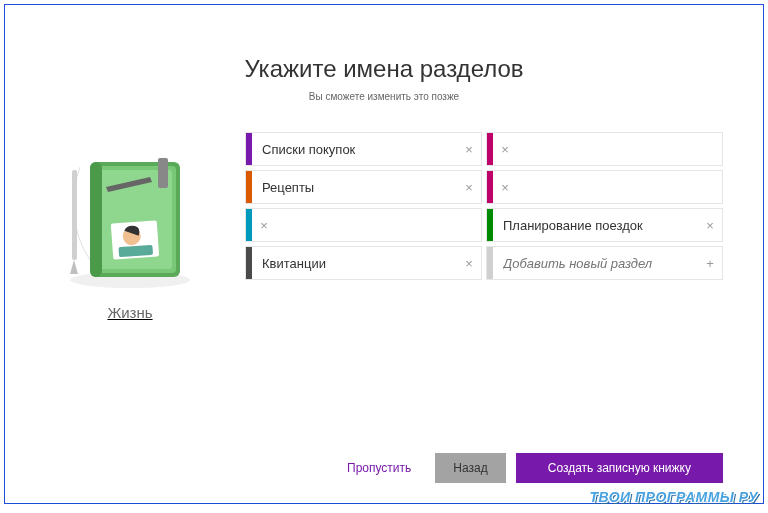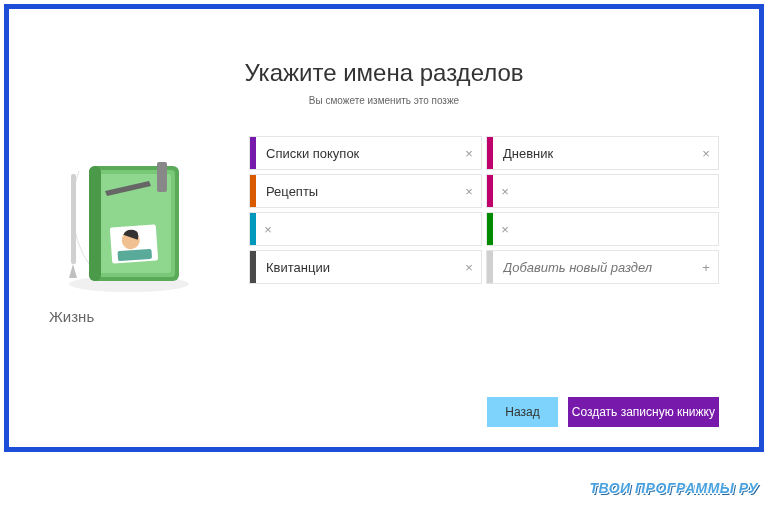--- a/index.html
+++ b/index.html
@@ -5,32 +5,32 @@
     * { box-sizing: border-box; margin: 0; padding: 0; }
     body {
       font-family: "Segoe UI", Tahoma, sans-serif;
       background: #fff;
       width: 768px;
       height: 513px;
       position: relative;
       overflow: hidden;
     }
     .window {
-      border: 5px solid #1d4ed8;
+      border: 1px solid #1d4ed8;
       margin: 4px;
-      height: 448px;
+      height: 500px;
       display: flex;
       flex-direction: column;
       padding: 50px 40px 20px;
     }
     .header { text-align: center; margin-bottom: 30px; }
     .title { font-size: 24px; font-weight: 400; color: #333; margin-bottom: 8px; }
     .subtitle { font-size: 10px; color: #666; }
     .content { display: flex; flex: 1; gap: 30px; align-items: flex-start; }
-    .illustration-col { width: 170px; text-align: left; }
+    .illustration-col { width: 170px; text-align: center; text-decoration: underline; }
     .notebook-svg { width: 160px; height: 160px; }
     .notebook-label { font-size: 15px; color: #666; margin-top: 8px; }
     .sections-grid {
       flex: 1;
       display: grid;
       grid-template-columns: 1fr 1fr;
       gap: 4px;
       align-content: start;
     }
     .section-input {
@@ -69,38 +69,38 @@
     }
     .btn-skip {
       color: #7719aa;
       font-size: 12px;
       background: none;
       border: none;
       padding: 8px 14px;
       cursor: pointer;
     }
     .btn-back {
-      background: #7dd3fc;
+      background: #a3a3a3;
       color: #333;
       font-size: 12px;
       border: none;
       padding: 8px 18px;
       cursor: pointer;
     }
     .btn-primary {
       background: #7719aa;
       color: #fff;
       font-size: 12px;
       border: none;
-      padding: 8px 4px;
+      padding: 8px 32px;
       cursor: pointer;
     }
     .watermark {
       position: absolute;
-      bottom: 17px;
+      bottom: 8px;
       right: 10px;
       font-size: 14px;
       font-weight: bold;
       font-style: italic;
       color: #4aa3e0;
       text-shadow: 1px 1px 0 #fff, -1px -1px 0 #fff, 1px -1px 0 #fff, -1px 1px 0 #fff, 2px 2px 0 #2a6aa0;
       letter-spacing: 0.5px;
     }
   </style>
 </head>
@@ -134,52 +134,53 @@
     </div>
 
     <div class="sections-grid" id="sections-grid">
         <div class="section-input">
           <div class="color-bar" style="background:#7719aa"></div>
           <input class="section-text" value="Списки покупок" style="">
           <button class="clear-btn">×</button>
         </div>
         <div class="section-input">
           <div class="color-bar" style="background:#c0006b"></div>
-          <input class="section-text" value="Дневник" style="">
           <button class="clear-btn">×</button>
         </div>
         <div class="section-input">
           <div class="color-bar" style="background:#d95a00"></div>
           <input class="section-text" value="Рецепты" style="">
           <button class="clear-btn">×</button>
         </div>
         <div class="section-input">
           <div class="color-bar" style="background:#c0006b"></div>
           <button class="clear-btn">×</button>
         </div>
         <div class="section-input">
           <div class="color-bar" style="background:#0099bc"></div>
           <button class="clear-btn">×</button>
         </div>
         <div class="section-input">
           <div class="color-bar" style="background:#008a00"></div>
+          <input class="section-text" value="Планирование поездок" style="">
           <button class="clear-btn">×</button>
         </div>
         <div class="section-input">
           <div class="color-bar" style="background:#4a4a4a"></div>
           <input class="section-text" value="Квитанции" style="">
           <button class="clear-btn">×</button>
         </div>
         <div class="section-input add">
           <div class="color-bar" style="background:#d0d0d0"></div>
           <input class="section-text" placeholder="Добавить новый раздел" style="">
           <button class="clear-btn">+</button>
         </div>
       </div>
   </div>
 
   <div class="footer">
+    <button class="btn-skip">Пропустить</button>
     <button class="btn-back">Назад</button>
     <button class="btn-primary">Создать записную книжку</button>
   </div>
 </div>
 
 <div class="watermark">ТВОИ ПРОГРАММЫ РУ</div>
 
 </body></html>

